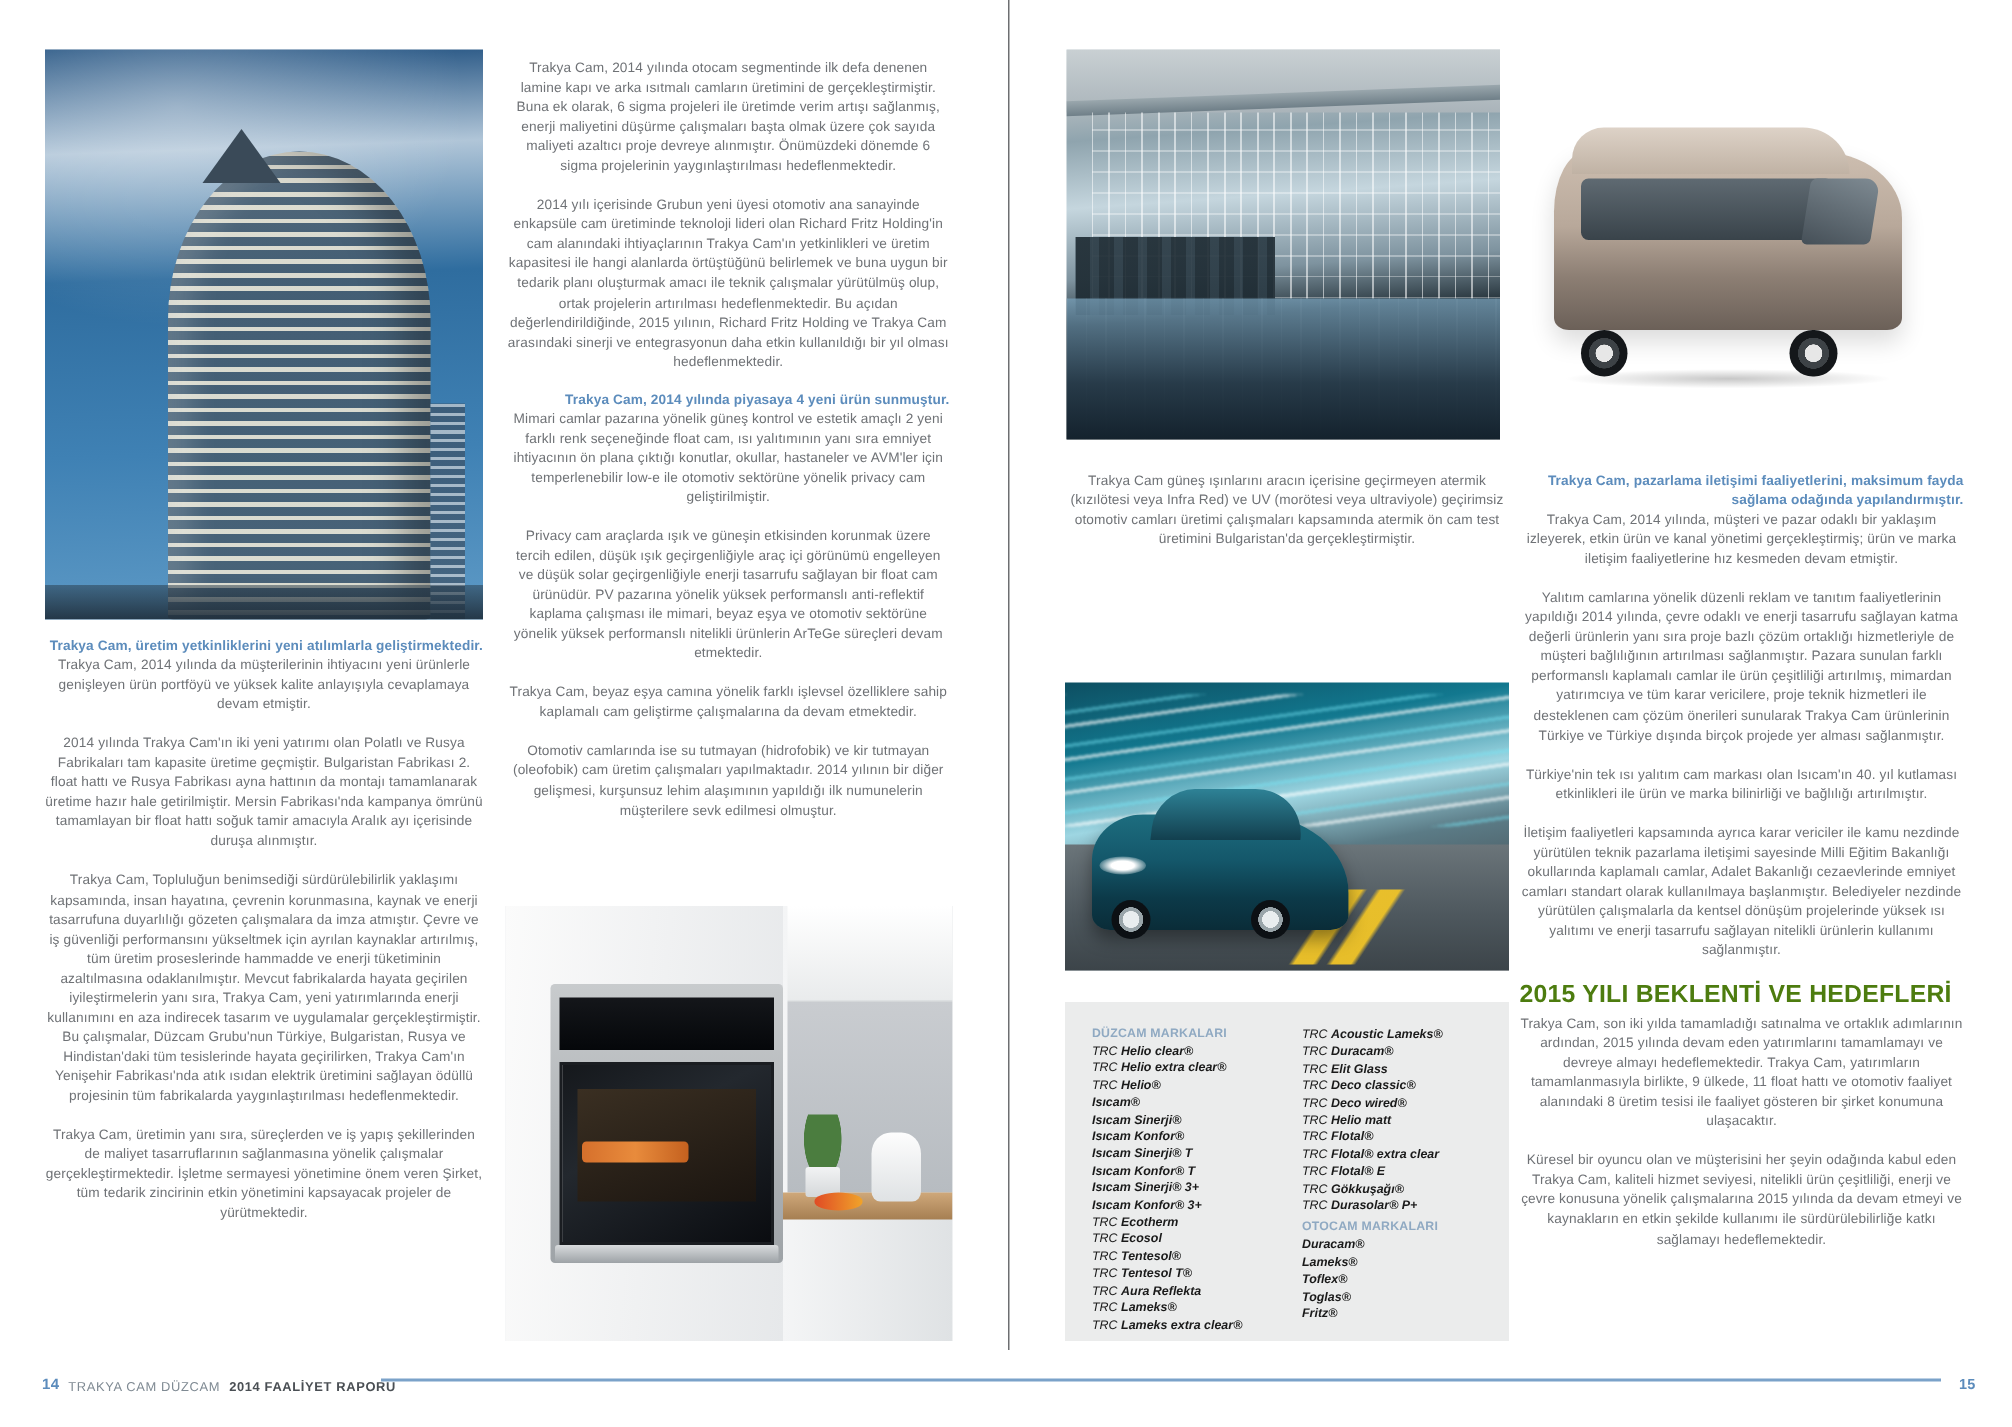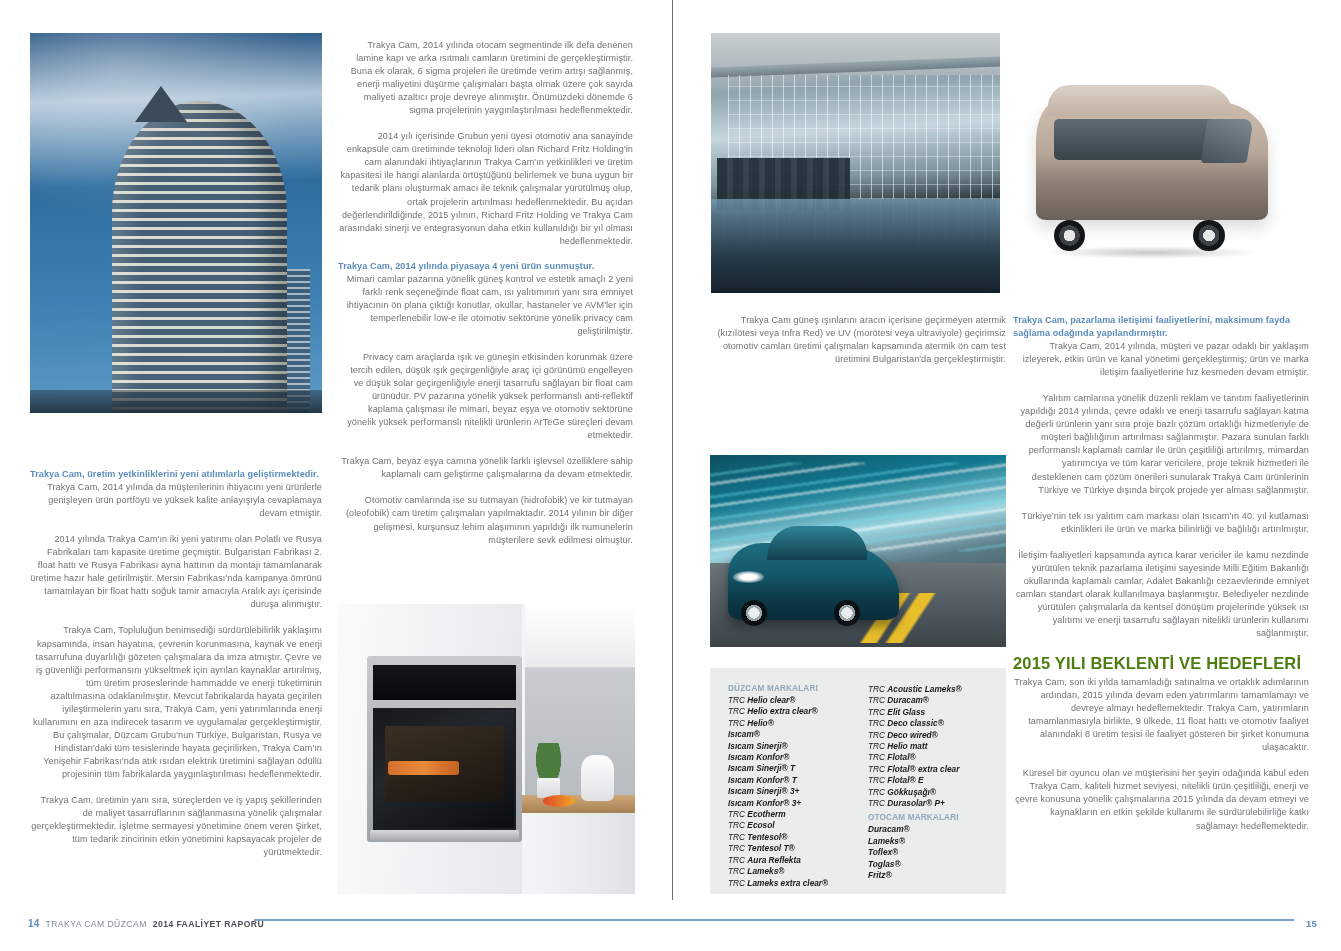--- a/index.html
+++ b/index.html
@@ -31,30 +31,31 @@
   .page-right { left: 673px; width: 668px; }
 
   
   .col { position: absolute; }
 
   
   .body-text {
     font-size: 9.1px;
     line-height: 13.05px;
     color: #6f7276;
-    text-align: right;
+    text-align: center;
     letter-spacing: 0.01em;
   }
   .body-text p { margin: 0 0 13px 0; }
   .lead-head {
     font-size: 9.1px;
     line-height: 13.05px;
     font-weight: bold;
     color: #5c8cbc;
     letter-spacing: 0.01em;
+    text-align: right;
   }
   .section-title {
     font-size: 16.5px;
     line-height: 20px;
     font-weight: bold;
     color: #4d7c0f;
     letter-spacing: 0.01em;
     margin: 4px 0 3px 0;
   }
 
@@ -327,21 +328,21 @@
 
   <div class="page page-left">
 
     <div class="photo photo-tower" style="left:30px; top:33px; width:292px; height:380px;">
       <div class="tower-body"></div>
       <div class="tower-tip"></div>
       <div class="tower-side"></div>
       <div class="tower-ground"></div>
     </div>
 
-    <div class="col" style="left:30px; top:424px; width:292px;margin-top:44px;">
+    <div class="col" style="left:30px; top:424px; width:292px;">
       <div class="lead-head">Trakya Cam, üretim yetkinliklerini yeni atılımlarla geliştirmektedir.</div>
       <div class="body-text">
         <p>Trakya Cam, 2014 yılında da müşterilerinin ihtiyacını yeni ürünlerle genişleyen ürün portföyü ve yüksek kalite anlayışıyla cevaplamaya devam etmiştir.</p>
         <p>2014 yılında Trakya Cam'ın iki yeni yatırımı olan Polatlı ve Rusya Fabrikaları tam kapasite üretime geçmiştir. Bulgaristan Fabrikası 2. float hattı ve Rusya Fabrikası ayna hattının da montajı tamamlanarak üretime hazır hale getirilmiştir. Mersin Fabrikası'nda kampanya ömrünü tamamlayan bir float hattı soğuk tamir amacıyla Aralık ayı içerisinde duruşa alınmıştır.</p>
         <p>Trakya Cam, Topluluğun benimsediği sürdürülebilirlik yaklaşımı kapsamında, insan hayatına, çevrenin korunmasına, kaynak ve enerji tasarrufuna duyarlılığı gözeten çalışmalara da imza atmıştır. Çevre ve iş güvenliği performansını yükseltmek için ayrılan kaynaklar artırılmış, tüm üretim proseslerinde hammadde ve enerji tüketiminin azaltılmasına odaklanılmıştır. Mevcut fabrikalarda hayata geçirilen iyileştirmelerin yanı sıra, Trakya Cam, yeni yatırımlarında enerji kullanımını en aza indirecek tasarım ve uygulamalar gerçekleştirmiştir. Bu çalışmalar, Düzcam Grubu'nun Türkiye, Bulgaristan, Rusya ve Hindistan'daki tüm tesislerinde hayata geçirilirken, Trakya Cam'ın Yenişehir Fabrikası'nda atık ısıdan elektrik üretimini sağlayan ödüllü projesinin tüm fabrikalarda yaygınlaştırılması hedeflenmektedir.</p>
         <p>Trakya Cam, üretimin yanı sıra, süreçlerden ve iş yapış şekillerinden de maliyet tasarruflarının sağlanmasına yönelik çalışmalar gerçekleştirmektedir. İşletme sermayesi yönetimine önem veren Şirket, tüm tedarik zincirinin etkin yönetimini kapsayacak projeler de yürütmektedir.</p>
       </div>
     </div>
 
     <div class="col" style="left:338px; top:39px; width:295px;">

